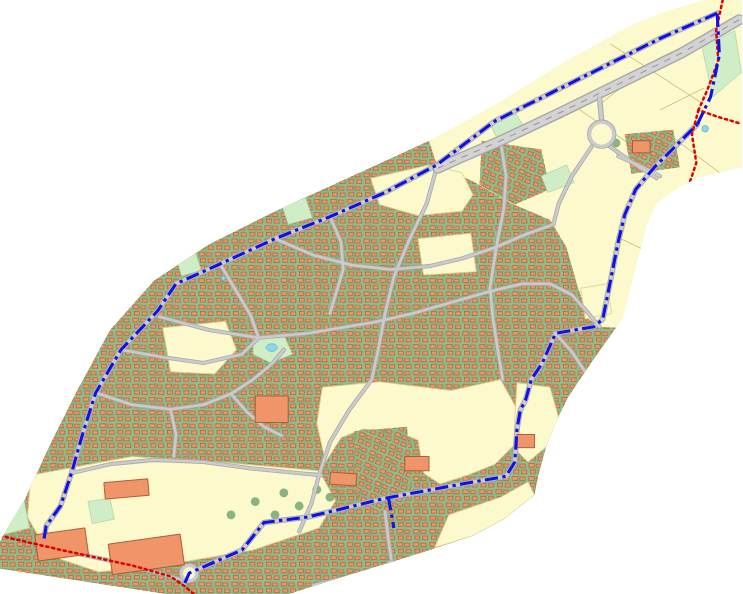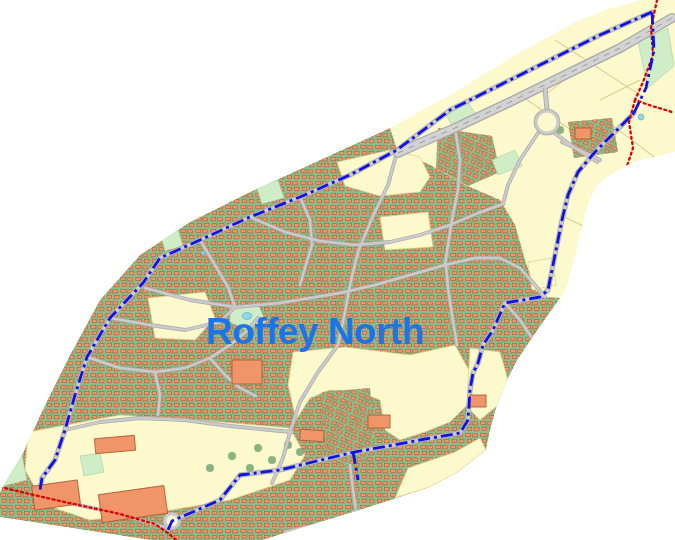--- a/index.html
+++ b/index.html
@@ -186,14 +186,13 @@
           <path d="M0 487 L 60 501 L 120 514 L 155 524 L 168 533 L 176 540" stroke="#E00000" stroke-width="2.3" fill="none" stroke-dasharray="2 3.4" stroke-linecap="round" stroke-linejoin="round"></path>
         </g>
         <g>
           <path d="M652 12 L 600 35 L 550 60 L 500 85 L 450 110 L 397 150 L 350 175 L 300 197 L 250 217 L 200 240 L 160 258 L 143 283 L 110 318 L 87 357 L 75 395 L 65 430 L 55 460 L 42 478 L 40 490" stroke="#1010E8" stroke-width="2.8" fill="none" stroke-dasharray="12 4 3 4" stroke-linecap="butt" stroke-linejoin="round"></path>
           <path d="M168 530 L 172 521 L 220 500 L 240 475 L 280 470 L 350 453 L 420 440 L 460 433 L 468 420 L 470 390 L 473 373 L 478 363 L 483 345 L 493 330 L 505 303 L 540 297 L 548 290 L 552 270 L 557 245 L 562 220 L 568 195 L 578 172 L 595 152 L 612 135 L 634 113" stroke="#1010E8" stroke-width="2.8" fill="none" stroke-dasharray="12 4 3 4" stroke-linecap="butt" stroke-linejoin="round"></path>
           <path d="M634 113 L 646 88 L 654 50 L 652 12" stroke="#1010E8" stroke-width="2.8" fill="none" stroke-dasharray="12 4 3 4" stroke-linecap="butt" stroke-linejoin="round"></path>
           <path d="M353 452 L 356 468 L 358 480" stroke="#1010E8" stroke-width="2.8" fill="none" stroke-dasharray="12 4 3 4" stroke-linecap="butt" stroke-linejoin="round"></path>
         </g>
       </g>
     </svg>
-  <div class="map-title" style="color: rgb(27, 117, 232); left: 206px; top: 313px; font-size: 37px;">Roffey North</div>
 </div>
 
 </body></html>

